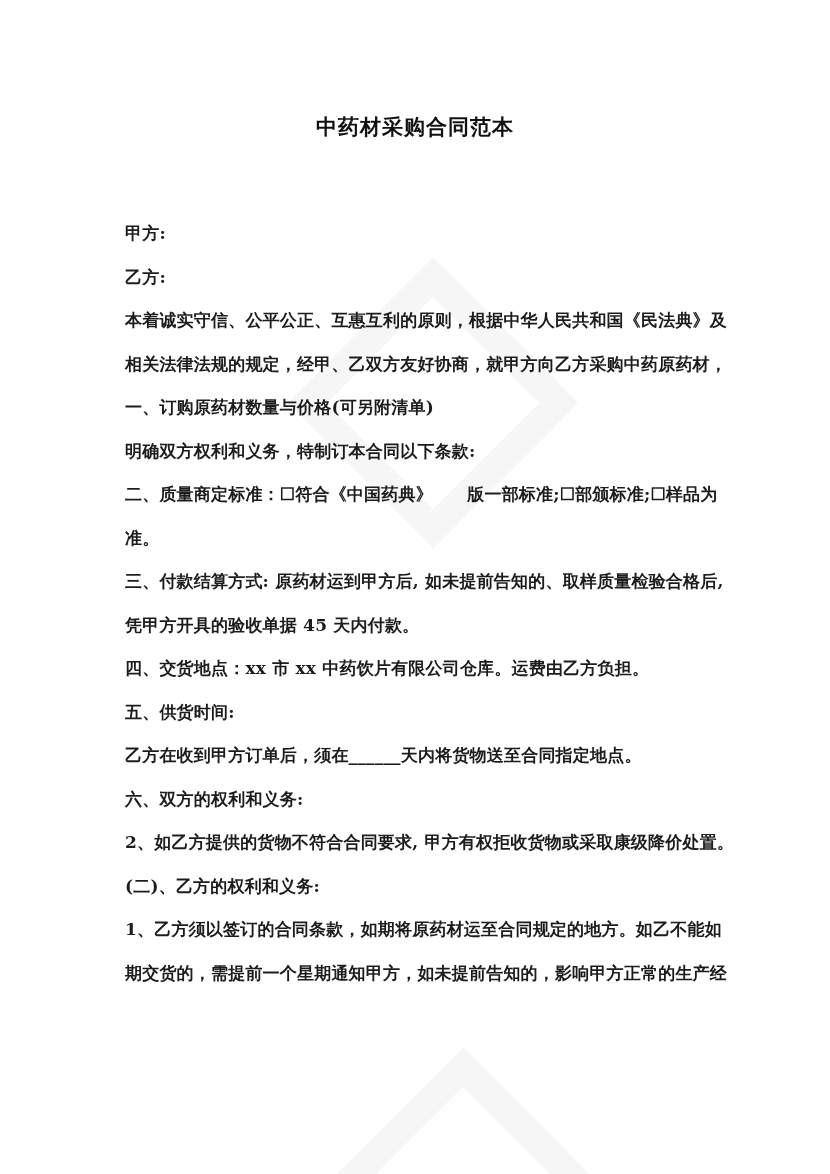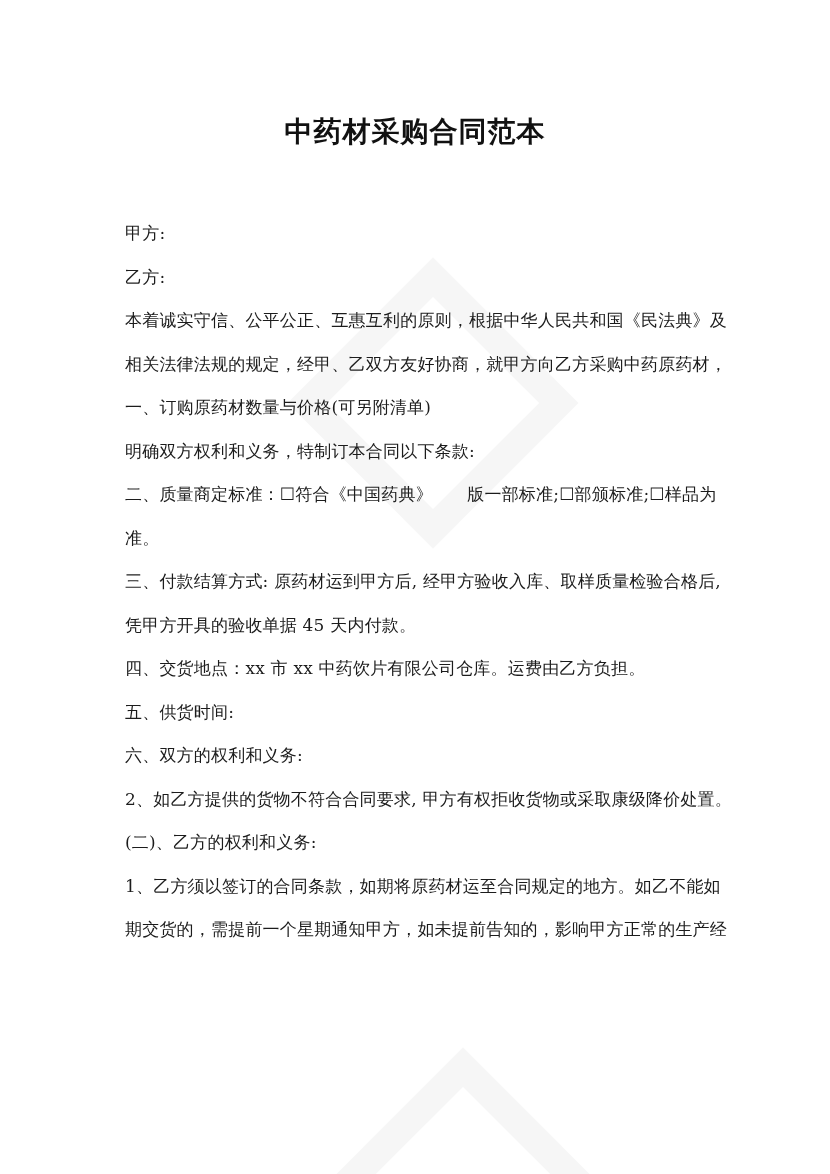--- a/index.html
+++ b/index.html
@@ -22,39 +22,40 @@
       width: 830px;
       height: 1174px;
       background: #ffffff;
     }
     .title {
       position: absolute;
       left: 0;
       width: 830px;
       top: 113px;
       text-align: center;
-      font-size: 28px;
+      font-size: 21px;
       font-weight: bold;
       letter-spacing: 1px;
       color: #111111;
       font-family: "DejaVu Serif", "Liberation Serif", serif;
     }
     .body {
       position: absolute;
       left: 125px;
       top: 214px;
       width: 590px;
     }
     .line {
       height: 43.5px;
       line-height: 38px;
       font-size: 17px;
       white-space: nowrap;
       letter-spacing: 0.2px;
       color: #1c1c1c;
+      font-weight: bold;
     }
     .line.justify {
       text-align: justify;
       text-align-last: justify;
       width: 582px;
     }
     .watermark {
       position: absolute;
       pointer-events: none;
     }
@@ -78,24 +79,25 @@
 
   <div class="body">
     <div class="line">甲方:</div>
     <div class="line">乙方:</div>
     <div class="line justify">本着诚实守信、公平公正、互惠互利的原则，根据中华人民共和国《民法典》及</div>
     <div class="line justify">相关法律法规的规定，经甲、乙双方友好协商，就甲方向乙方采购中药原药材，</div>
     <div class="line">一、订购原药材数量与价格(可另附清单)</div>
     <div class="line">明确双方权利和义务，特制订本合同以下条款:</div>
     <div class="line justify">二、质量商定标准：☐符合《中国药典》　　版一部标准;☐部颁标准;☐样品为</div>
     <div class="line">准。</div>
-    <div class="line justify">三、付款结算方式: 原药材运到甲方后, 经甲方验收入库、取样质量检验合格后,</div>
+    <div class="line justify">三、付款结算方式: 原药材运到甲方后, 如未提前告知的、取样质量检验合格后,</div>
     <div class="line">凭甲方开具的验收单据 45 天内付款。</div>
     <div class="line">四、交货地点：xx 市 xx 中药饮片有限公司仓库。运费由乙方负担。</div>
     <div class="line">五、供货时间:</div>
+    <div class="line">乙方在收到甲方订单后，须在______天内将货物送至合同指定地点。</div>
     <div class="line">六、双方的权利和义务:</div>
     <div class="line">2、如乙方提供的货物不符合合同要求, 甲方有权拒收货物或采取康级降价处置。</div>
     <div class="line">(二)、乙方的权利和义务:</div>
     <div class="line justify">1、乙方须以签订的合同条款，如期将原药材运至合同规定的地方。如乙不能如</div>
     <div class="line justify">期交货的，需提前一个星期通知甲方，如未提前告知的，影响甲方正常的生产经</div>
   </div>
 
 </div>
 
 </body></html>

